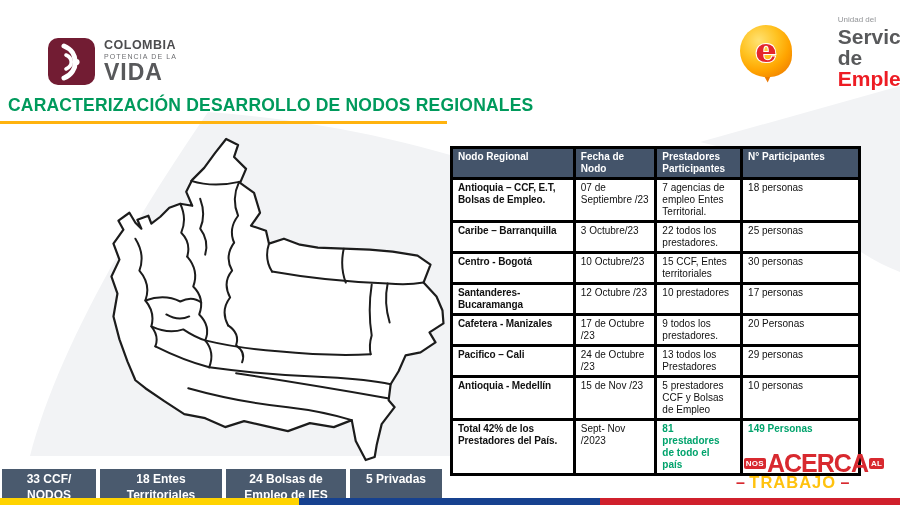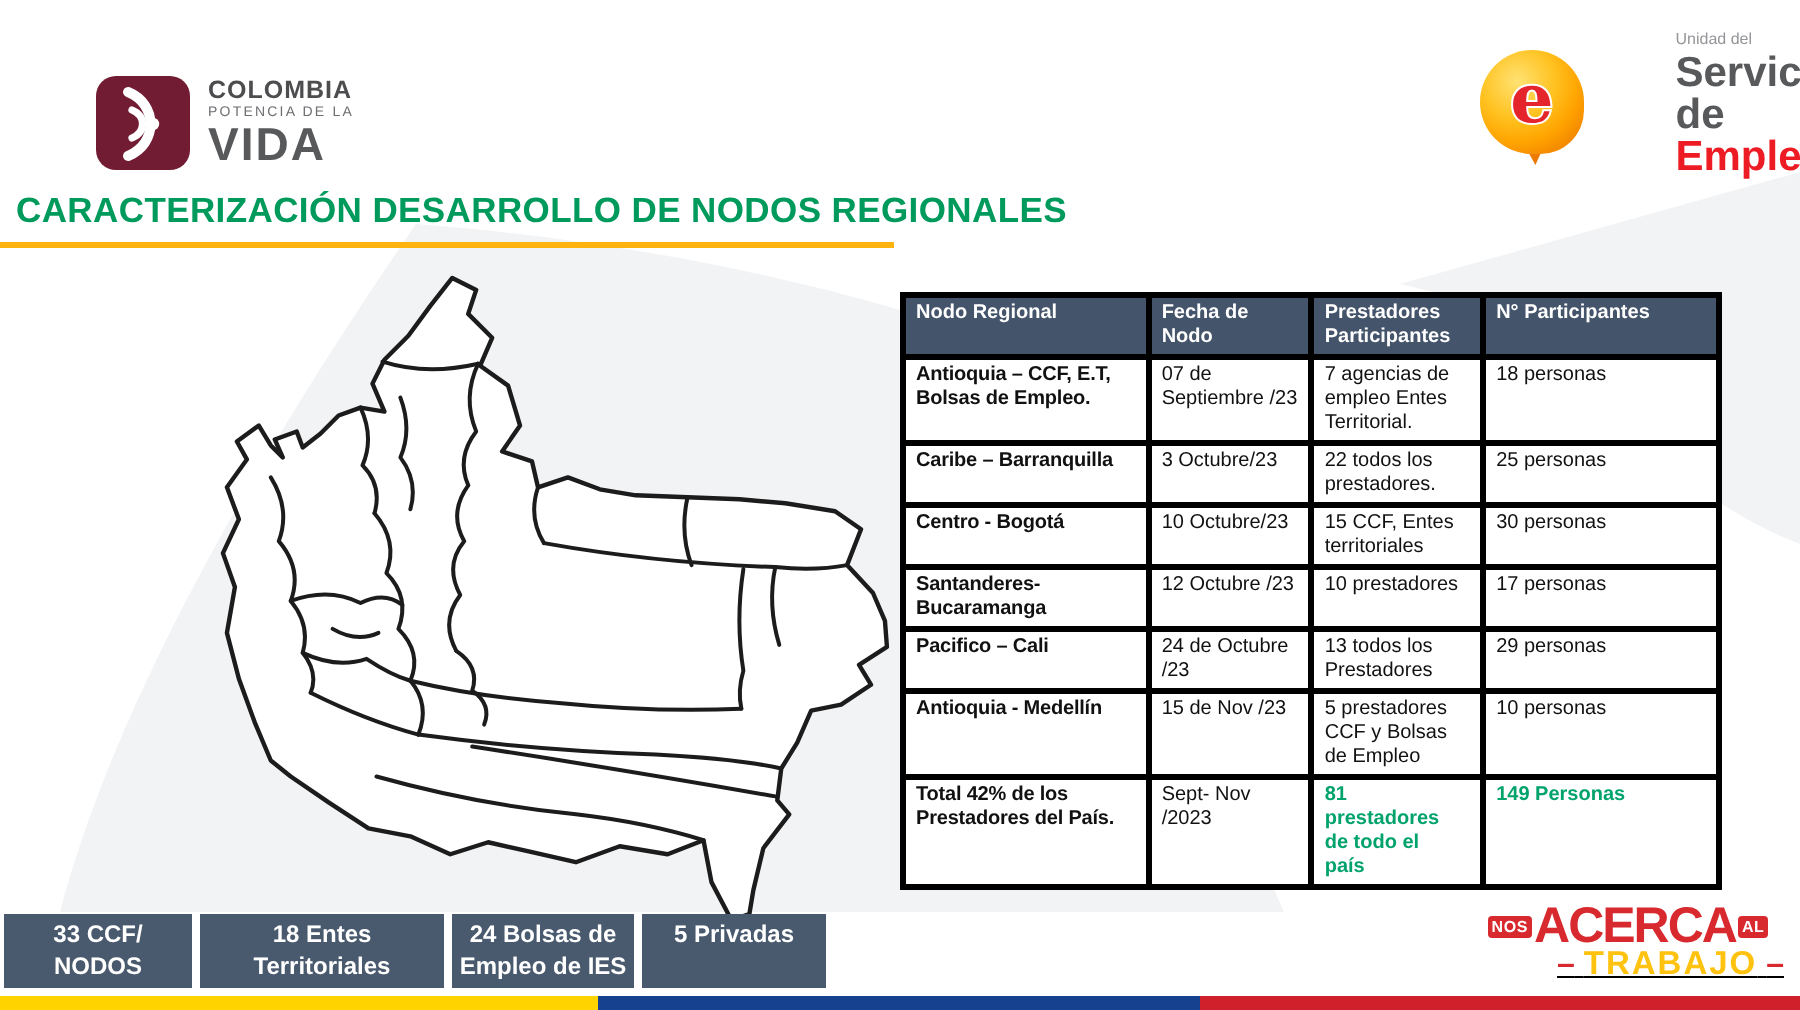--- a/index.html
+++ b/index.html
@@ -49,30 +49,30 @@
   .nodes-table th { background:var(--slate,#44546A); color:#ffffff; font-weight:700; border-bottom:2px solid #000; }
   .nodes-table td.region { font-weight:700; letter-spacing:-.1px; }
   .nodes-table td.fecha { }
   .nodes-table tr.highlight td.prestadores,
   .nodes-table tr.highlight td.participantes { color:var(--highlight-green,#00A36C); font-weight:700; }
   .nodes-table tr.highlight td.region { font-weight:700; }
 
   
   .stats-bar { position:absolute; left:2px; top:457px; display:flex; gap:4px; z-index:3; }
   .stat-box { background:var(--stat-box,#4A5A6E); color:#fff; font-weight:700; font-size:12px;
-    line-height:16px; text-align:center; height:37px; padding-top:2px; }
-  .stat-box.w1 { width:94px; } .stat-box.w2 { width:122px; } .stat-box.w3 { width:91px; } .stat-box.w4 { width:92px; }
+    line-height:16px; text-align:center; height:37px; padding-top:2px;margin-top:12px; }
+  .stat-box.w1 { width:94px; } .stat-box.w2 { width:122px; } .stat-box.w3 { width:120px; } .stat-box.w4 { width:92px; }
 
   
   .acerca { position:absolute; left:736px; top:451px; width:156px; z-index:3; }
   .acerca-row1 { display:flex; align-items:flex-start; justify-content:center; }
   .tag-box { background:var(--brand-red,#D8292F); color:#fff; font-size:8px; font-weight:800;
     padding:1px 2px; border-radius:2px; margin-top:7px; letter-spacing:.3px; }
   .acerca-word { font-size:25px; font-weight:900; color:var(--brand-red,#D8292F); letter-spacing:-1px; line-height:1; margin:0 1px; }
-  .acerca-row2 { text-align:right; margin-top:-3px; font-weight:900;text-decoration:underline; }
+  .acerca-row2 { text-align:left; margin-top:-3px; font-weight:900; }
   .trabajo-word { color:var(--brand-yellow,#FFC20E); font-size:16.5px; letter-spacing:1px; }
   .trabajo-dash { color:var(--brand-red,#D8292F); font-size:16px; }
 
   
   .flag-strip { position:absolute; left:0; bottom:0; width:900px; height:7px; display:flex; z-index:3; }
   .flag-strip .y { width:299px; background:var(--flag-yellow,#FFD300); }
   .flag-strip .b { width:301px; background:var(--flag-blue,#16418F); }
   .flag-strip .r { width:300px; background:var(--flag-red,#D0202C); }
 </style>
 </head>
@@ -178,20 +178,26 @@
         <td class="prestadores">15 CCF, Entes territoriales</td>
         <td class="participantes">30 personas</td>
       </tr>
       <tr>
         <td class="region">Santanderes-Bucaramanga</td>
         <td class="fecha">12 Octubre /23</td>
         <td class="prestadores">10 prestadores</td>
         <td class="participantes">17 personas</td>
       </tr>
       <tr>
+        <td class="region">Cafetera - Manizales</td>
+        <td class="fecha">17 de Octubre /23</td>
+        <td class="prestadores">9 todos los prestadores.</td>
+        <td class="participantes">20 Personas</td>
+      </tr>
+      <tr>
         <td class="region">Pacifico – Cali</td>
         <td class="fecha">24 de Octubre /23</td>
         <td class="prestadores">13 todos los Prestadores</td>
         <td class="participantes">29 personas</td>
       </tr>
       <tr>
         <td class="region">Antioquia - Medellín</td>
         <td class="fecha">15 de Nov /23</td>
         <td class="prestadores">5 prestadores CCF y Bolsas de Empleo</td>
         <td class="participantes">10 personas</td>

